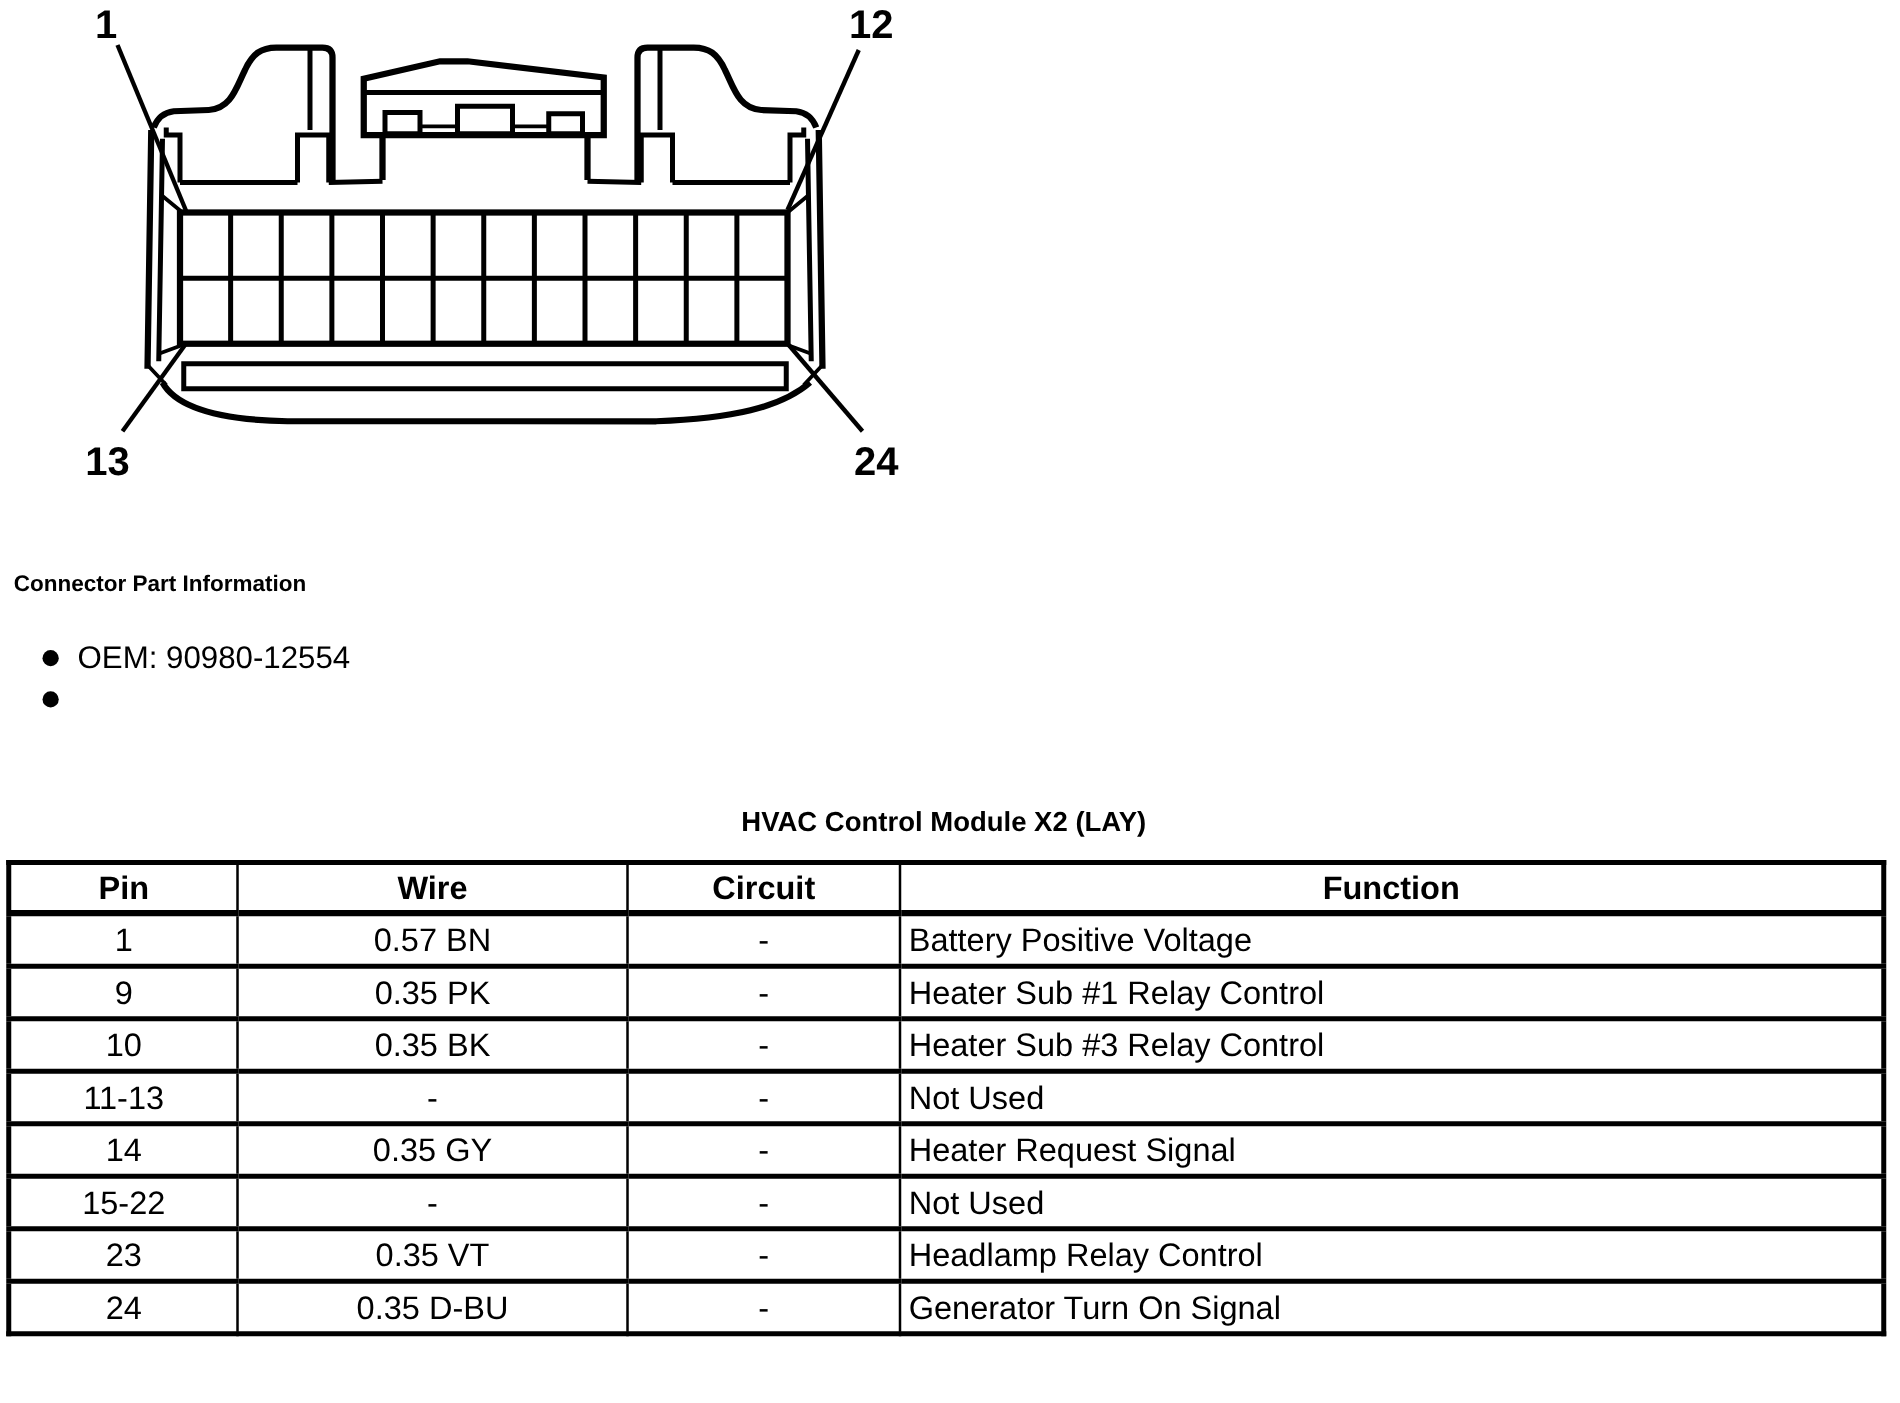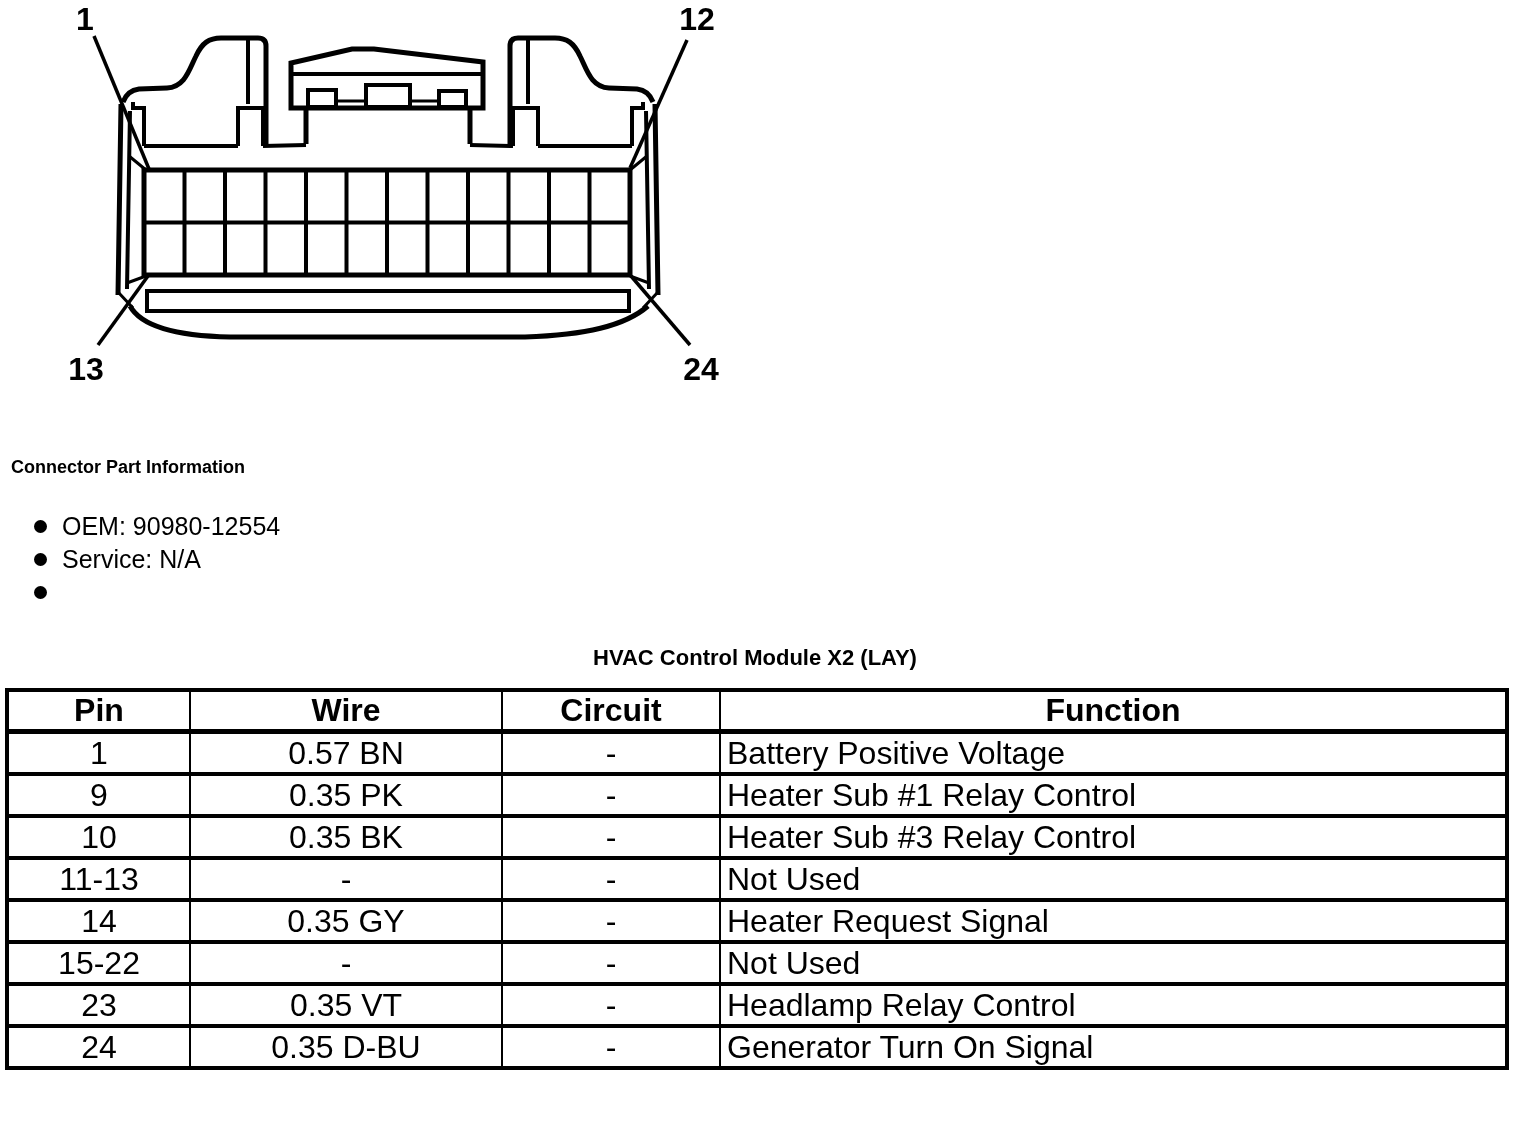--- a/index.html
+++ b/index.html
@@ -16,21 +16,21 @@
   .section-heading{left:11px;top:457px;font-size:18px;font-weight:bold;white-space:nowrap;}
   ul.bullets{left:34px;top:510px;margin:0;padding:0;list-style:none;}
   ul.bullets li{display:flex;align-items:center;height:33px;font-size:25px;white-space:nowrap;}
   .dot{width:13px;height:13px;border-radius:50%;background:#000;margin-right:15px;flex:0 0 13px;}
 
   
   .table-title{left:5px;top:645px;width:1500px;text-align:center;
                font-size:22px;font-weight:bold;}
   table.pintable{left:5px;top:688px;width:1500px;border-collapse:collapse;
                  table-layout:fixed;position:absolute;
-                 font-size:32px;}
+                 font-size:26px;}
   table.pintable th{height:36px;font-weight:bold;text-align:center;padding:0;
                     border-bottom:5px solid #000;border-left:2px solid #000;border-right:2px solid #000;}
   table.pintable td{height:38px;text-align:center;padding:0;vertical-align:middle;
                     border-top:4px solid #000;border-left:2px solid #000;border-right:2px solid #000;}
   table.pintable{border:4px solid #000;}
   table.pintable td.fn{text-align:left;padding-left:6px;margin-top:43px;}
 </style>
 </head>
 <body>
 
@@ -96,24 +96,20 @@
 
 <div class="abs section-heading">Connector Part Information</div>
 
 <ul class="abs bullets">
   <li>
     <span class="dot"></span>
     <span>OEM: 90980-12554</span>
   </li>
   <li>
     <span class="dot"></span>
-    <span>Service: N/A</span>
-  </li>
-  <li>
-    <span class="dot"></span>
   </li>
 </ul>
 
 <div class="abs table-title">HVAC Control Module X2 (LAY)</div>
 
 <table class="pintable">
   <colgroup>
     <col style="width:183px">
       <col style="width:312px">
       <col style="width:218px">

